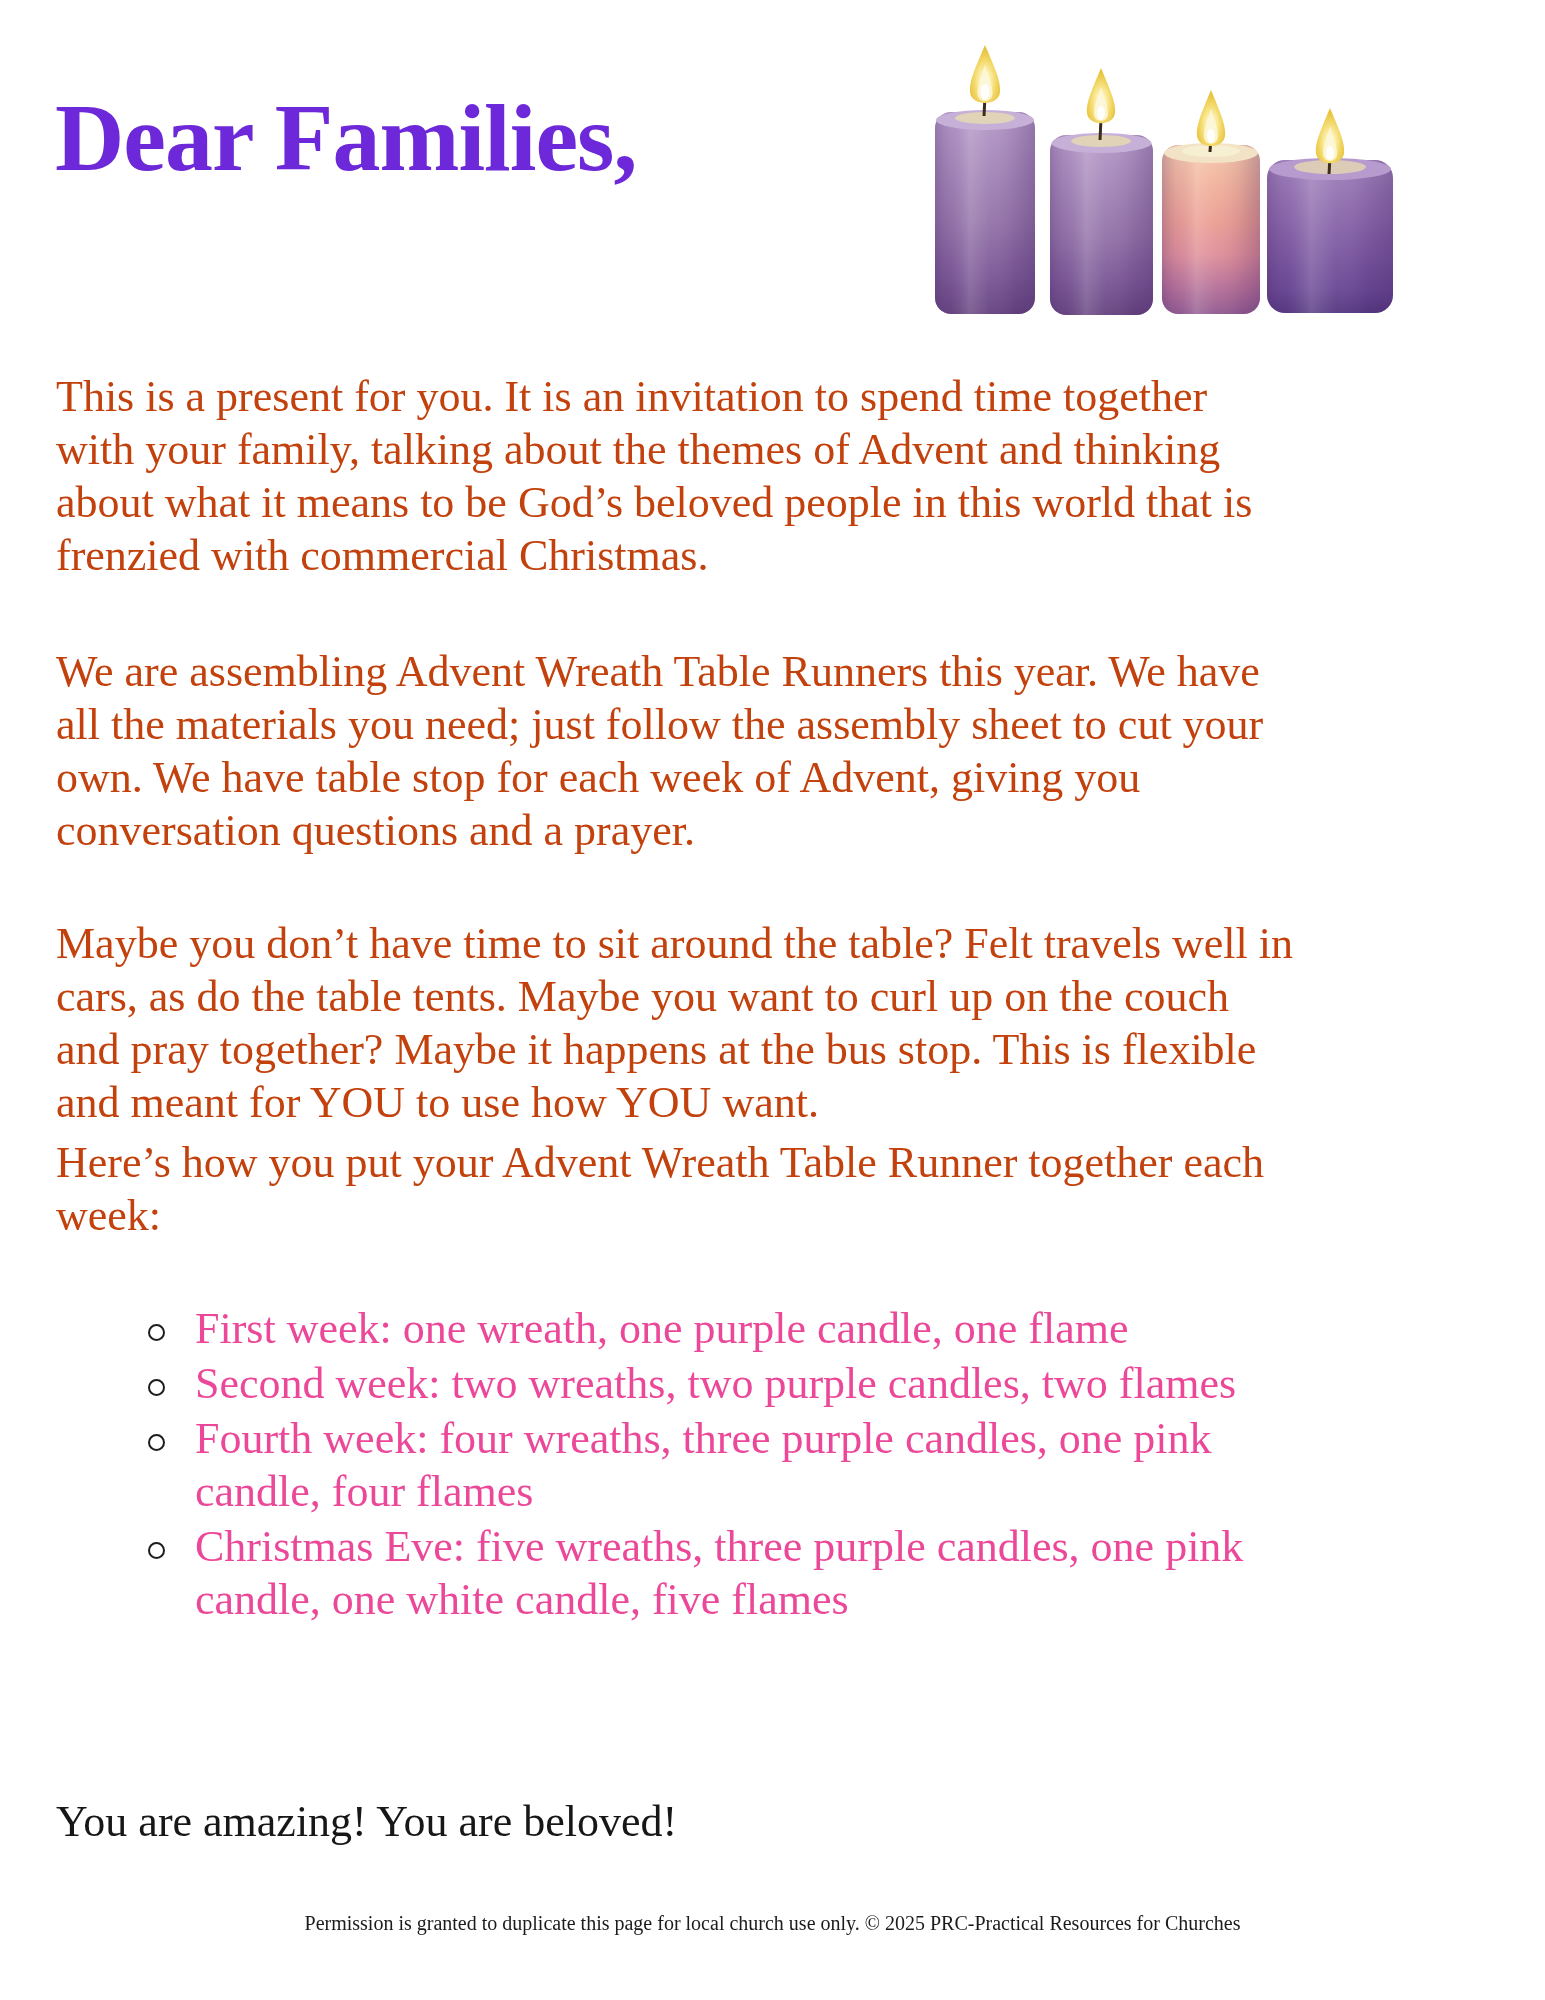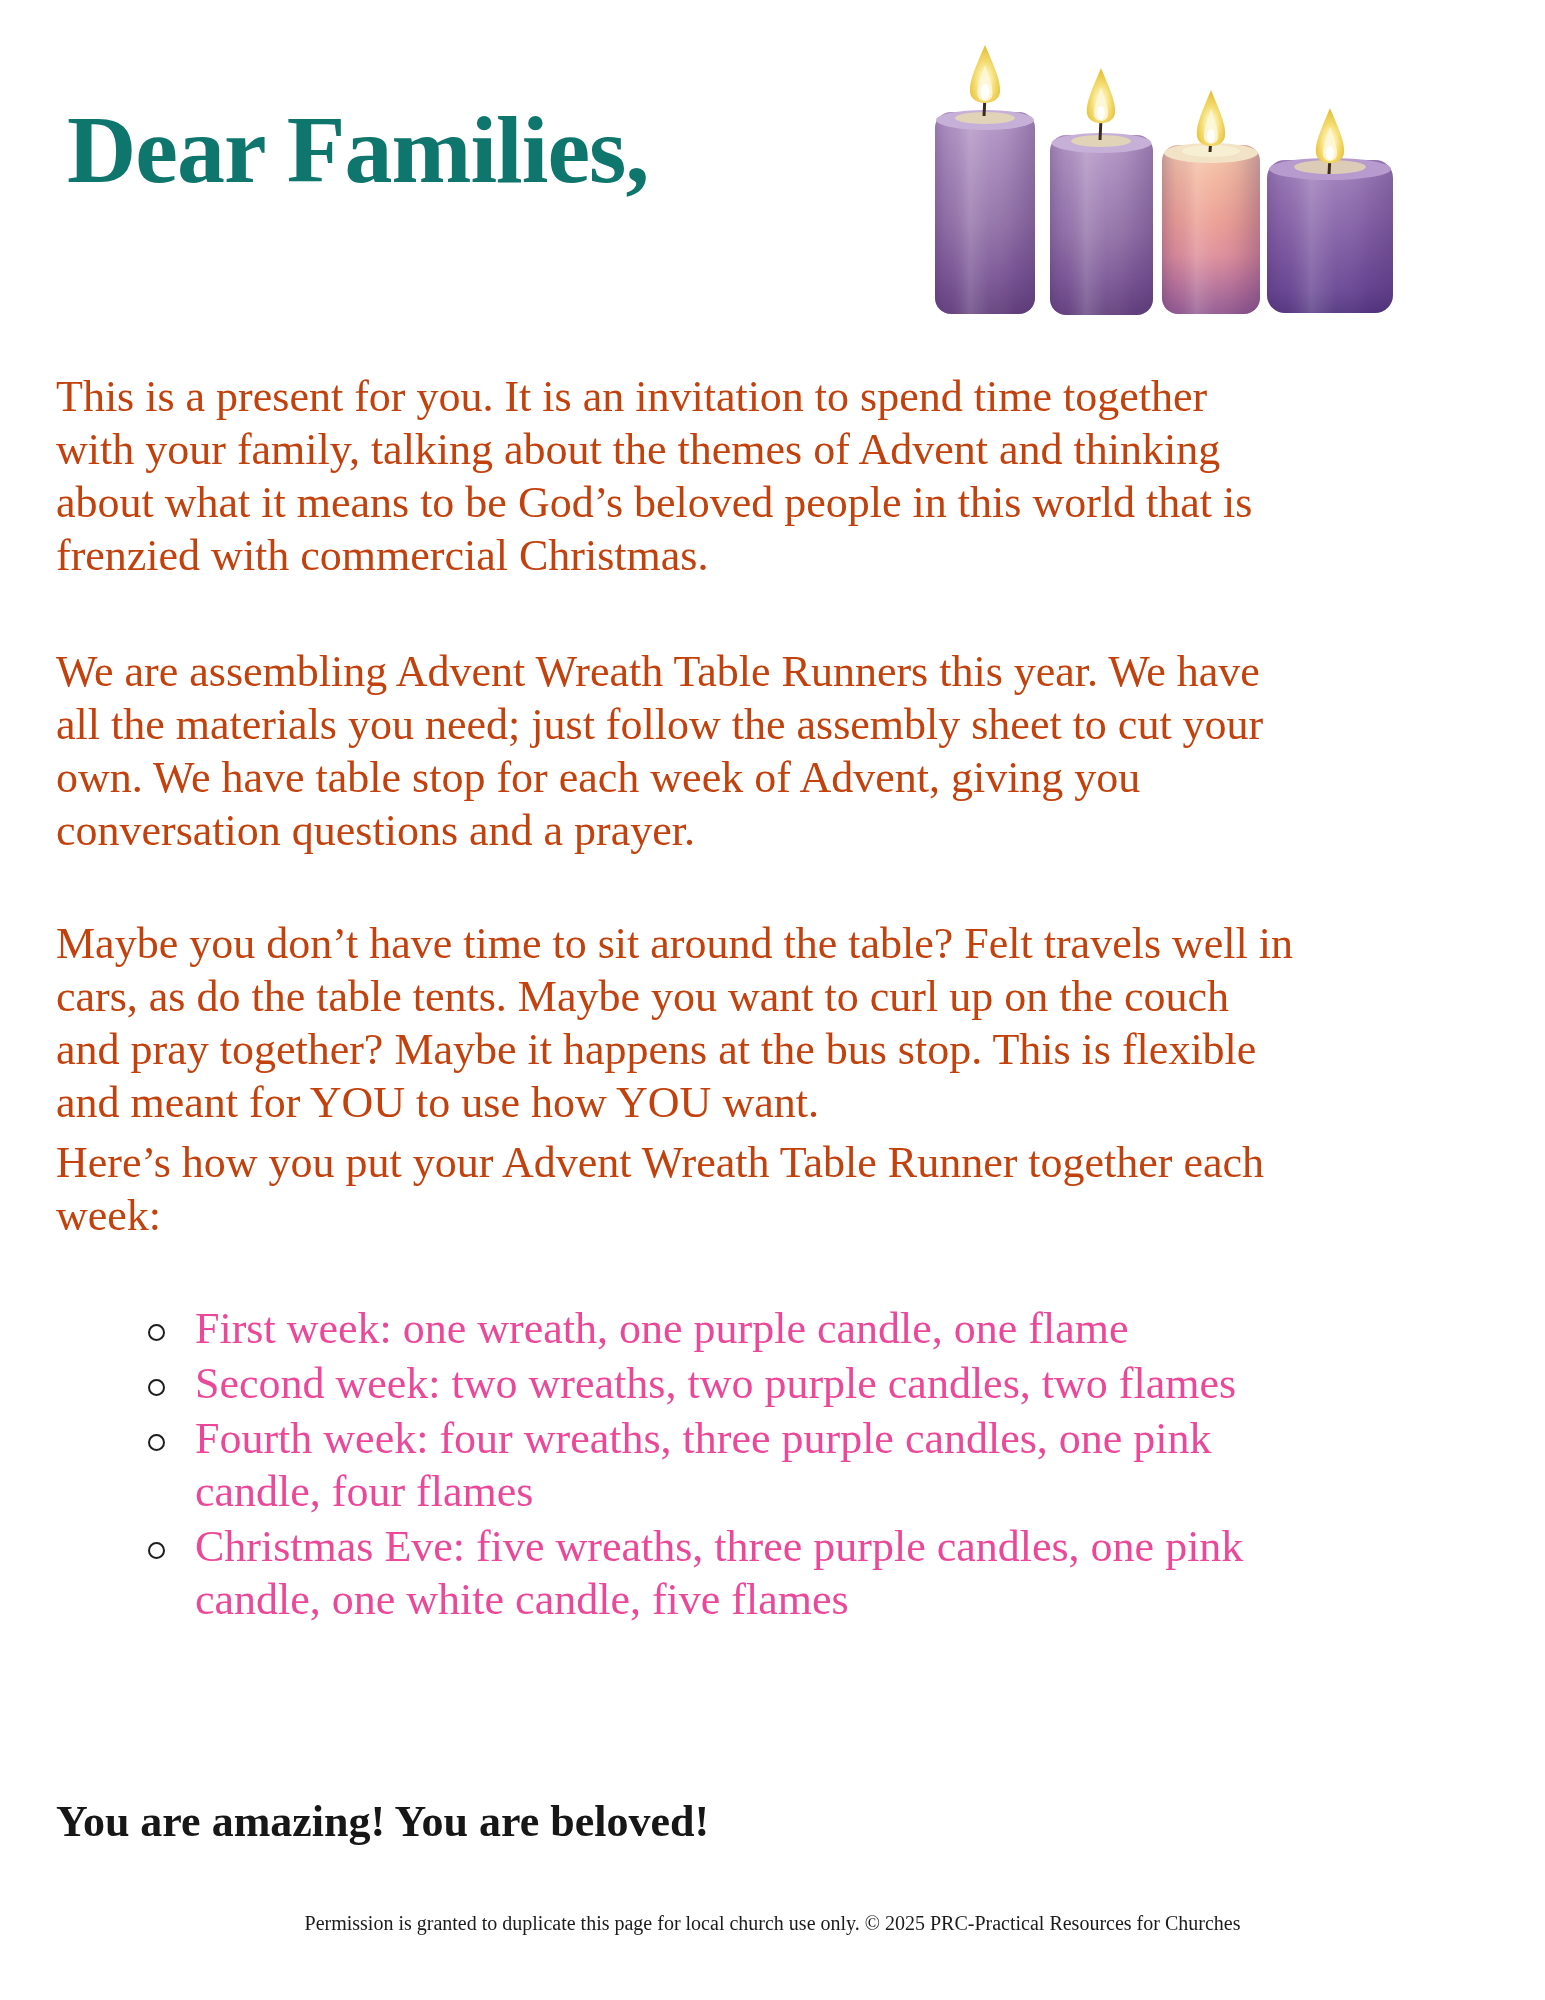--- a/index.html
+++ b/index.html
@@ -3,22 +3,22 @@
 <meta charset="utf-8">
 <style>
   html,body { margin:0; padding:0; background:#ffffff; }
   .page {
     position:relative; width:1545px; height:2000px; margin:0 auto;
     background:#ffffff; color:#161616; overflow:hidden;
     font-family:"Liberation Serif", serif;
   }
   * { box-sizing:border-box; }
   .title {
-    position:absolute; left:55px; top:90px; margin:12px;
-    font-size:96px; line-height:1.0; font-weight:700; letter-spacing:-1px; color:#0f766e;
+    position:absolute; left:55px; top:90px; margin:0;
+    font-size:96px; line-height:1.0; font-weight:700; letter-spacing:-1px; color:#6d28d9;
   }
   .candles { position:absolute; left:920px; top:28px; width:480px; height:292px; }
   .para {
     position:absolute; left:56px; width:1470px; margin:0;
     font-size:44px; line-height:53px; white-space:pre; color:#c2410c;
   }
   .p1 { top:370px; }
   .p2 { top:645px; }
   .p3 { top:917px; }
   .p4 { top:1136px; }
@@ -27,21 +27,21 @@
     font-size:44px; line-height:53px; color:#ec4899;
   }
   .bullets li { display:flex; margin:0 0 2px 0; }
   .marker {
     flex:0 0 auto; width:17px; height:17px; border:2.5px solid #1d1d1d;
     border-radius:50%; margin:22px 30px 0 0; background:transparent;
   }
   .btext { white-space:pre; }
   .closing {
     position:absolute; left:56px; top:1795px; margin:0;
-    font-size:44px; line-height:53px; color:#171717;font-weight:bold;
+    font-size:44px; line-height:53px; color:#171717;
   }
   .footer {
     position:absolute; left:0; right:0; top:1908px; margin:0;
     text-align:center; font-size:20px; line-height:30px; color:#1b1b1b;
   }
 </style>
 </head>
 <body>
 
 <div class="page">

